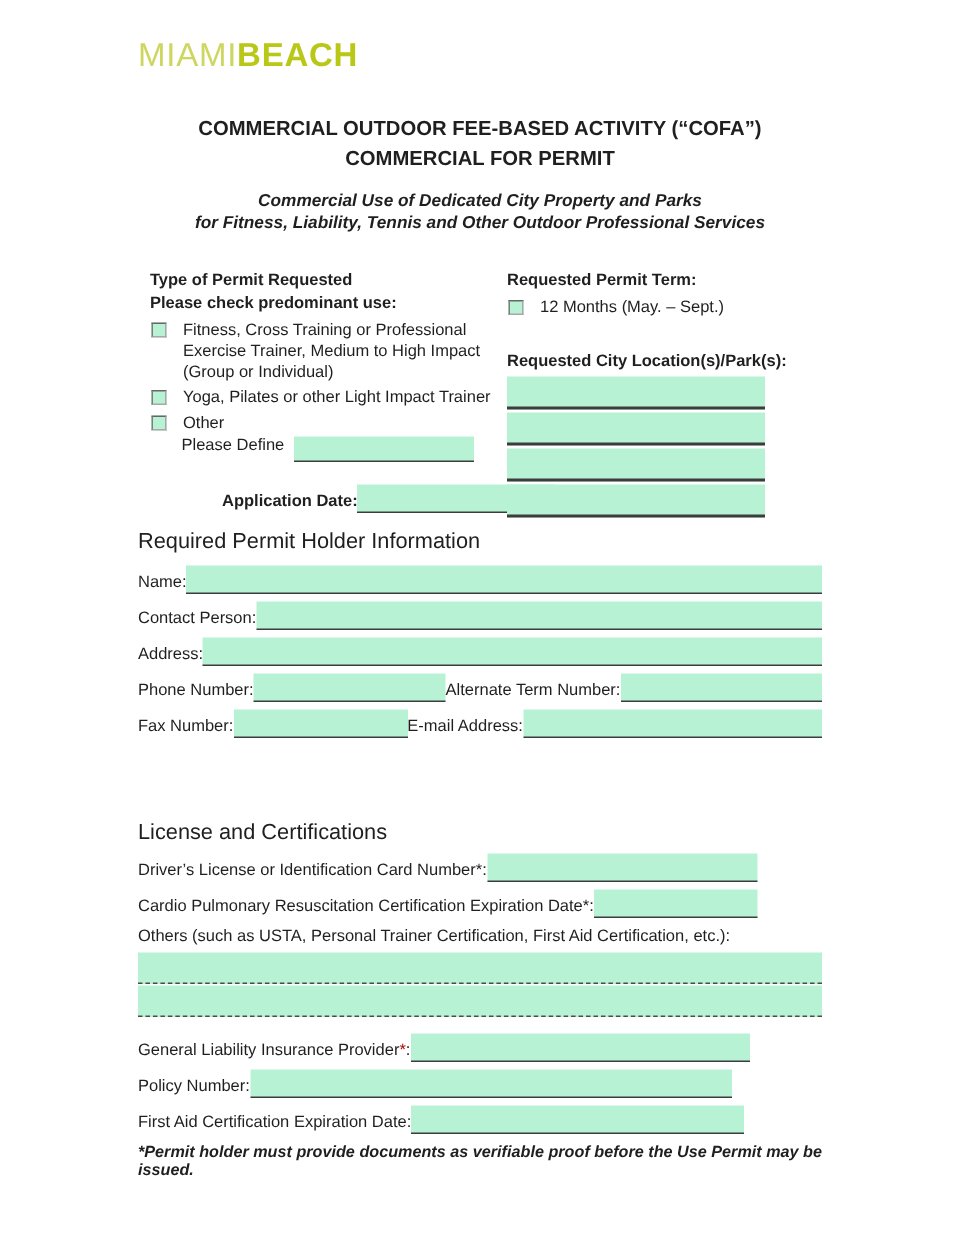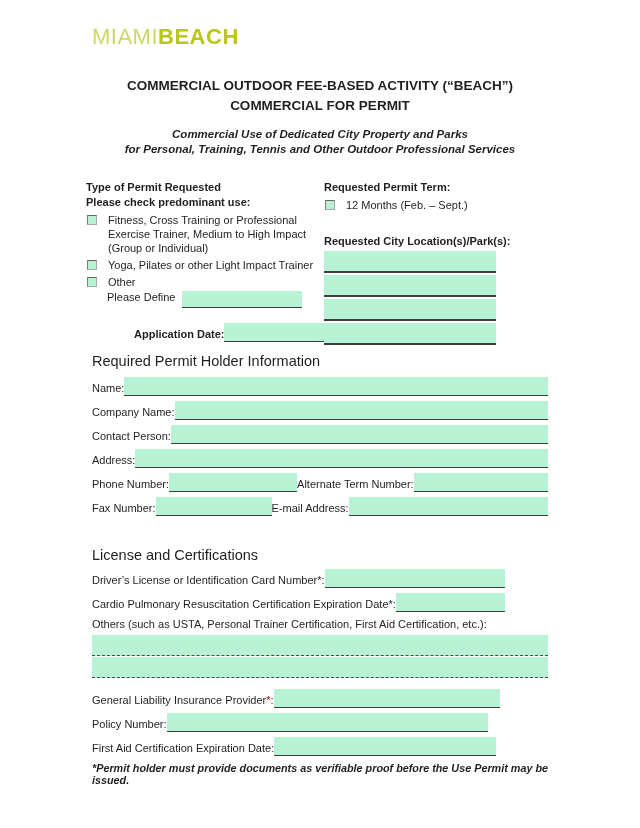--- a/index.html
+++ b/index.html
@@ -10,21 +10,21 @@
   
   .logo { position:absolute; top:24px; left:92px; font-size:22px; letter-spacing:.5px; white-space:nowrap; }
   .logo .miami { color:#cdd75f; font-weight:400; }
   .logo .beach { color:#b9c716; font-weight:700; }
   
   .title { position:absolute; top:76px; left:0; right:0; text-align:center; font-weight:700; font-size:13.5px; line-height:20px; }
   .subtitle { position:absolute; top:127px; left:0; right:0; text-align:center; font-weight:700; font-style:italic; font-size:11.5px; line-height:15px; }
   .b11 { font-weight:700; font-size:11px; line-height:15px; }
   h2.sec-h { font-size:14.5px; font-weight:400; margin:0; line-height:18px; }
   
-  .cols { position:absolute; top:180px; left:86px; right:92px; display:flex; }
+  .cols { position:absolute; top:180px; left:100px; right:92px; display:flex; }
   .col-left { width:238px; flex:0 0 auto; }
   .col-right { flex:1 1 auto; }
   
   .opt { display:flex; margin-top:3px; font-size:11px; line-height:14px; }
   .cb { flex:0 0 auto; width:8px; height:8px; margin:2px 11px 0 1px; background:#b8f2d5;
         border:1px solid; border-color:#666 #a8a8a8 #a8a8a8 #7d7d7d; }
   
   .frow { display:flex; align-items:flex-end; height:24px; font-size:11px; }
   .flabel { white-space:nowrap; padding-bottom:2px; }
   .bold { font-weight:700;margin-left:48px; }
@@ -65,27 +65,27 @@
 </head>
 <body>
 
 <div class="page">
 
   <div class="logo">
     <span class="miami">MIAMI</span><span class="beach">BEACH</span>
   </div>
 
   <div class="title">
-    <div>COMMERCIAL OUTDOOR FEE-BASED ACTIVITY (“BEACH”)</div>
+    <div>COMMERCIAL OUTDOOR FEE-BASED ACTIVITY (“COFA”)</div>
     <div>COMMERCIAL FOR PERMIT</div>
   </div>
 
   <div class="subtitle">
     <div>Commercial Use of Dedicated City Property and Parks</div>
-    <div>for Personal, Training, Tennis and Other Outdoor Professional Services</div>
+    <div>for Fitness, Liability, Tennis and Other Outdoor Professional Services</div>
   </div>
 
   <div class="cols">
 
     <div class="col-left">
       <div class="b11">Type of Permit Requested</div>
       <div class="b11">Please check predominant use:</div>
 
       <div class="opt">
         <span class="cb"></span>
@@ -108,39 +108,35 @@
       <div class="frow appdate">
         <span class="flabel bold">Application Date:</span>
         <div class="ffield w-appdate"></div>
       </div>
     </div>
 
     <div class="col-right">
       <div class="b11">Requested Permit Term:</div>
       <div class="opt">
         <span class="cb"></span>
-        <span>12 Months (Feb. – Sept.)</span>
+        <span>12 Months (May. – Sept.)</span>
       </div>
       <div class="b11 loc-head">Requested City Location(s)/Park(s):</div>
       <div class="loc-field"></div>
       <div class="loc-field"></div>
       <div class="loc-field"></div>
       <div class="loc-field"></div>
     </div>
   </div>
 
   <div class="sec-holder">
     <h2 class="sec-h">Required Permit Holder Information</h2>
 
     <div class="frow">
       <span class="flabel">Name:</span>
-      <div class="ffield grow"></div>
-    </div>
-    <div class="frow">
-      <span class="flabel">Company Name:</span>
       <div class="ffield grow"></div>
     </div>
     <div class="frow">
       <span class="flabel">Contact Person:</span>
       <div class="ffield grow"></div>
     </div>
     <div class="frow">
       <span class="flabel">Address:</span>
       <div class="ffield grow"></div>
     </div>

